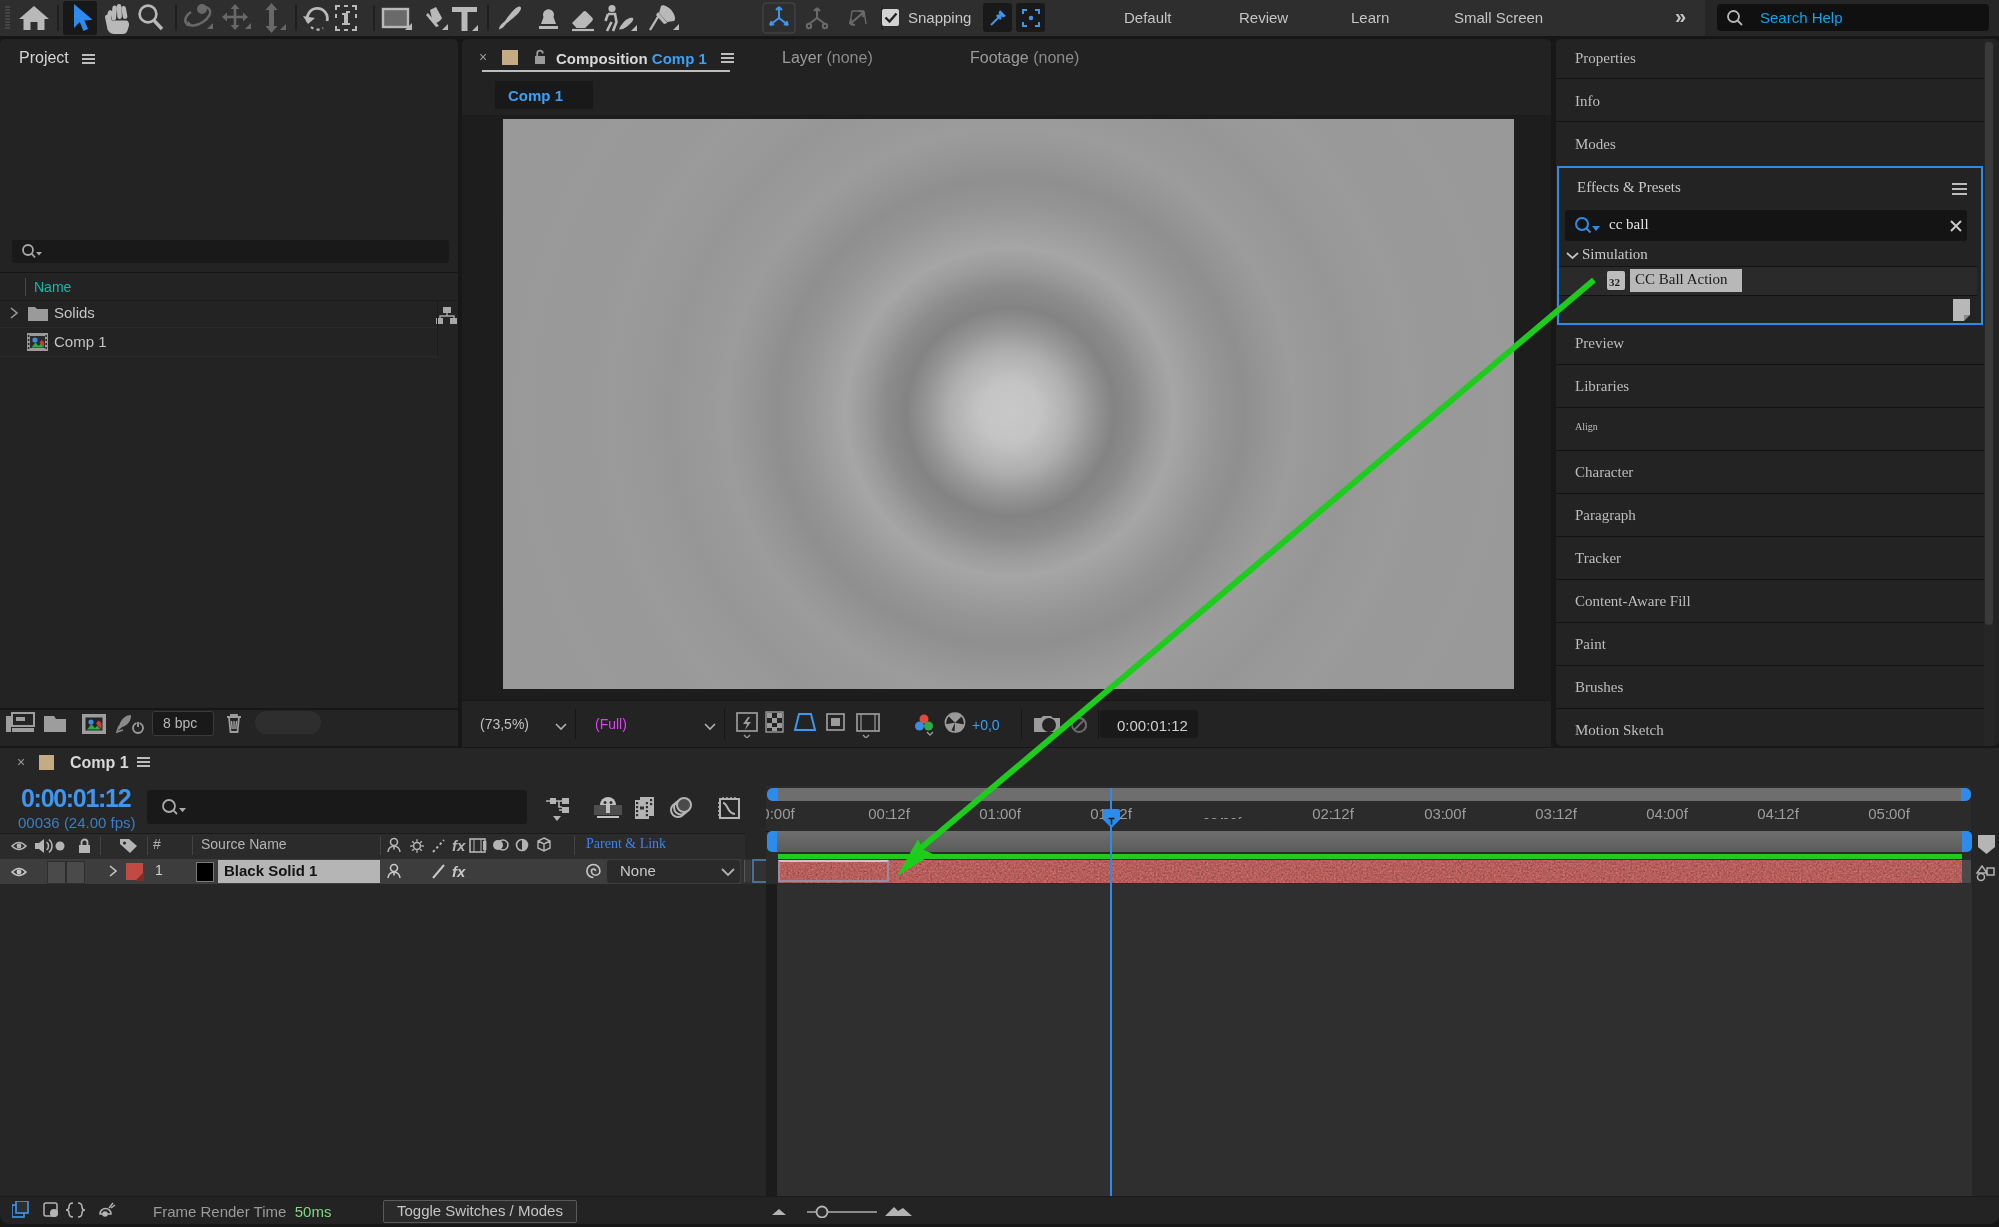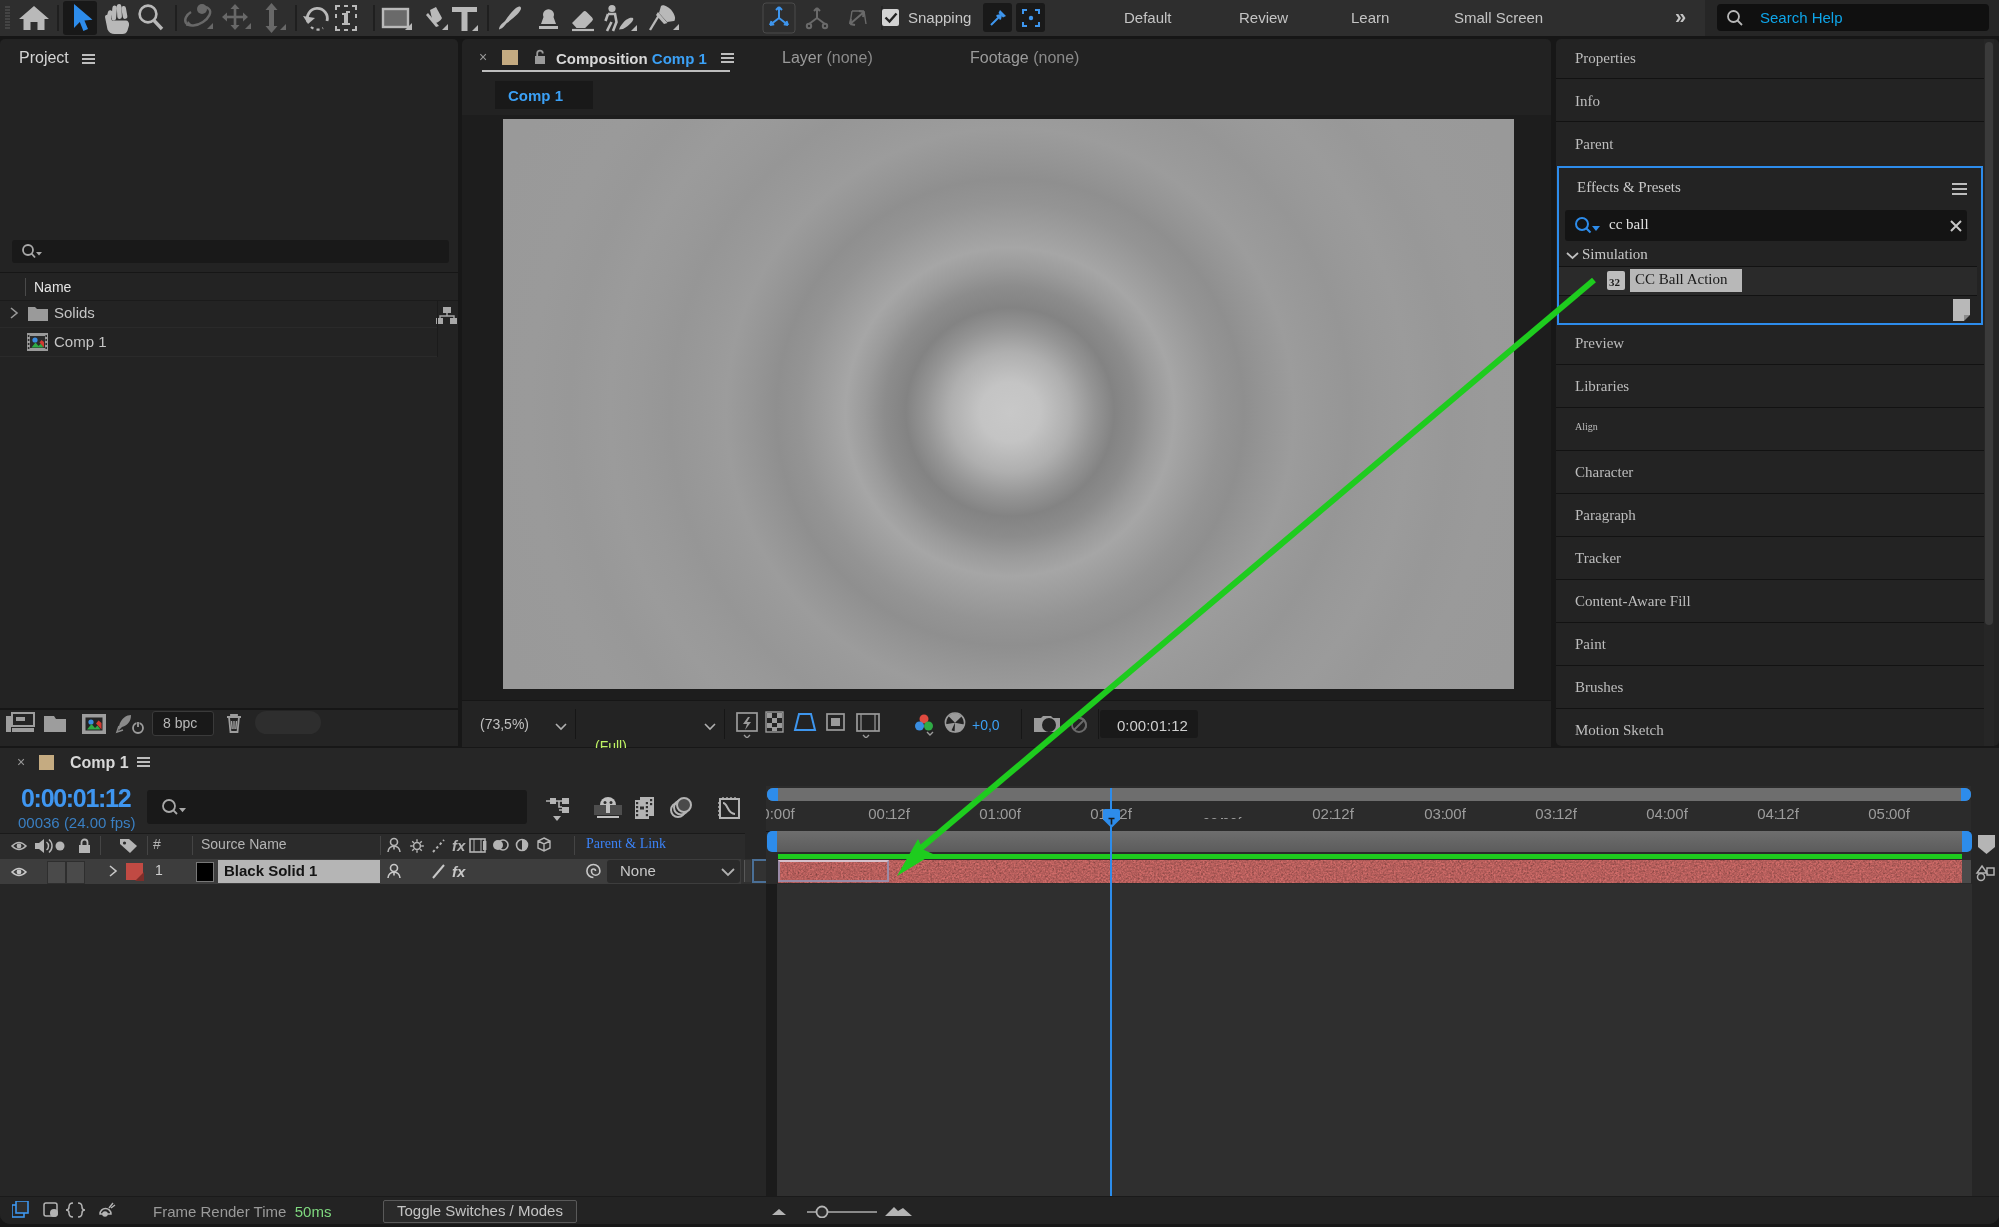--- a/index.html
+++ b/index.html
@@ -153,21 +153,21 @@
 
   <div class="abs" style="left:12px;top:201px;width:437px;height:23px;background:#191919;border-radius:3px;"></div>
   <svg class="abs" style="left:20px;top:204px;" width="26" height="18" viewBox="0 0 26 18">
     <circle cx="8" cy="7" r="5" fill="none" stroke="#a8a8a8" stroke-width="1.8"></circle>
     <line x1="11.5" y1="10.5" x2="15" y2="14.5" stroke="#a8a8a8" stroke-width="1.8"></line>
     <path d="M16 9 l6 0 -3 3.6 z" fill="#a8a8a8"></path>
   </svg>
 
   <div class="abs" style="left:0;top:233px;width:458px;height:1px;background:#161616;"></div>
   <div class="abs" style="left:25px;top:239px;width:1px;height:18px;background:#4a4a4a;"></div>
-  <div class="txt" style="left:34px;top:240px;font-size:14px;color:#e5e5e5;">Name</div>
+  <div class="txt" style="left:34px;top:240px;font-size:14px;color:#14b8a6;">Name</div>
   <div class="abs" style="left:0;top:261px;width:458px;height:1px;background:#1b1b1b;"></div>
 
   <svg class="abs" style="left:8px;top:267px;" width="12" height="14" viewBox="0 0 12 14">
         <path d="M3 2 l6 5 -6 5" fill="none" stroke="#9a9a9a" stroke-width="1.6"></path>
       </svg>
   <svg class="abs" style="left:28px;top:266px;" width="20" height="16" viewBox="0 0 20 16">
         <path d="M0 2 h7 l2 2 h11 v12 h-20 z" fill="#9a9a9a"></path>
       </svg>
   <div class="txt" style="left:54px;top:265px;font-size:15px;color:#c4c4c4;">Solids</div>
   <div class="abs" style="left:0;top:288px;width:437px;height:1px;background:#2a2a2a;"></div>
@@ -279,21 +279,21 @@
     <rect x="0" y="0" width="1011" height="570" fill="url(#rip)"></rect>
   </svg>
 
   <div class="abs" style="left:0;top:661px;width:1089px;height:46px;background:#232323;border-top:1px solid #161616;"></div>
   <div class="abs" style="left:12px;top:673px;width:100px;height:24px;background:#232323;"></div>
   <div class="txt" style="left:18px;top:677px;font-size:14px;color:#c0c0c0;">(73,5%)</div>
   <svg class="abs" style="left:93px;top:684px;" width="12" height="8" viewBox="0 0 12 8">
         <path d="M1 1 l5 5 5-5" fill="none" stroke="#b0b0b0" stroke-width="1.6"></path>
       </svg>
   <div class="abs" style="left:113px;top:670px;width:1px;height:30px;background:#161616;"></div>
-  <div class="txt" style="left:133px;top:677px;font-size:14px;color:#bef264;margin-top:22px;">(Full)</div>
+  <div class="txt" style="left:133px;top:677px;font-size:14px;color:#d946ef;">(Full)</div>
   <svg class="abs" style="left:242px;top:684px;" width="12" height="8" viewBox="0 0 12 8">
         <path d="M1 1 l5 5 5-5" fill="none" stroke="#b0b0b0" stroke-width="1.6"></path>
       </svg>
   <div class="abs" style="left:262px;top:670px;width:1px;height:30px;background:#161616;"></div>
 
   <svg class="abs" style="left:273px;top:671px;" width="360" height="28" viewBox="0 0 360 28">
     <g fill="none" stroke="#9b9b9b" stroke-width="1.7">
       <rect x="2" y="3" width="20" height="18"></rect>
       <path d="M13 7 l-5 7 h4 l-2 6 6 -8 h-4 l3 -5z" fill="#9b9b9b" stroke="none"></path>
       <path d="M9 25 l3 3 3 -3" stroke-width="1.4"></path>
@@ -338,21 +338,21 @@
   <div class="abs" style="left:636px;top:670px;width:1px;height:30px;background:#161616;"></div>
   <div class="abs" style="left:638px;top:671px;width:98px;height:28px;background:#191919;border-radius:3px;"></div>
   <div class="txt" style="left:655px;top:678px;font-size:15px;color:#cfcfcf;">0:00:01:12</div>
 </div>
 
 <div class="abs" id="rightstack" style="left:1556px;top:39px;width:443px;height:707px;background:#232323;border-radius:5px;font-family:Liberation Serif, serif;">
   <div class="txt" style="left:19px;top:11px;font-size:15px;color:#bdbdbd;">Properties</div>
   <div class="abs" style="left:0;top:39px;width:428px;height:1px;background:#121212;"></div>
   <div class="txt" style="left:19px;top:54px;font-size:15px;color:#bdbdbd;">Info</div>
   <div class="abs" style="left:0;top:82px;width:428px;height:1px;background:#121212;"></div>
-  <div class="txt" style="left:19px;top:97px;font-size:15px;color:#bdbdbd;">Parent</div>
+  <div class="txt" style="left:19px;top:97px;font-size:15px;color:#bdbdbd;">Modes</div>
 
   <div class="abs" style="left:1px;top:127px;width:422px;height:155px;border:2px solid #2d8ceb;background:#232323;"></div>
   <div class="txt" style="left:21px;top:140px;font-size:15px;color:#c8c8c8;">Effects &amp; Presets</div>
   <div class="abs" style="left:396px;top:144px;width:15px;height:2px;background:#bdbdbd;box-shadow:0 5px #bdbdbd,0 10px #bdbdbd;"></div>
   <div class="abs" style="left:9px;top:171px;width:402px;height:31px;background:#141414;border-radius:3px;"></div>
   <svg class="abs" style="left:17px;top:177px;" width="30" height="20" viewBox="0 0 30 20">
     <circle cx="9" cy="8" r="6" fill="none" stroke="#2d8ceb" stroke-width="2"></circle>
     <line x1="13.2" y1="12.2" x2="17.5" y2="16.5" stroke="#2d8ceb" stroke-width="2"></line>
     <path d="M19 10 l8 0 -4 5 z" fill="#2d8ceb"></path>
   </svg>

